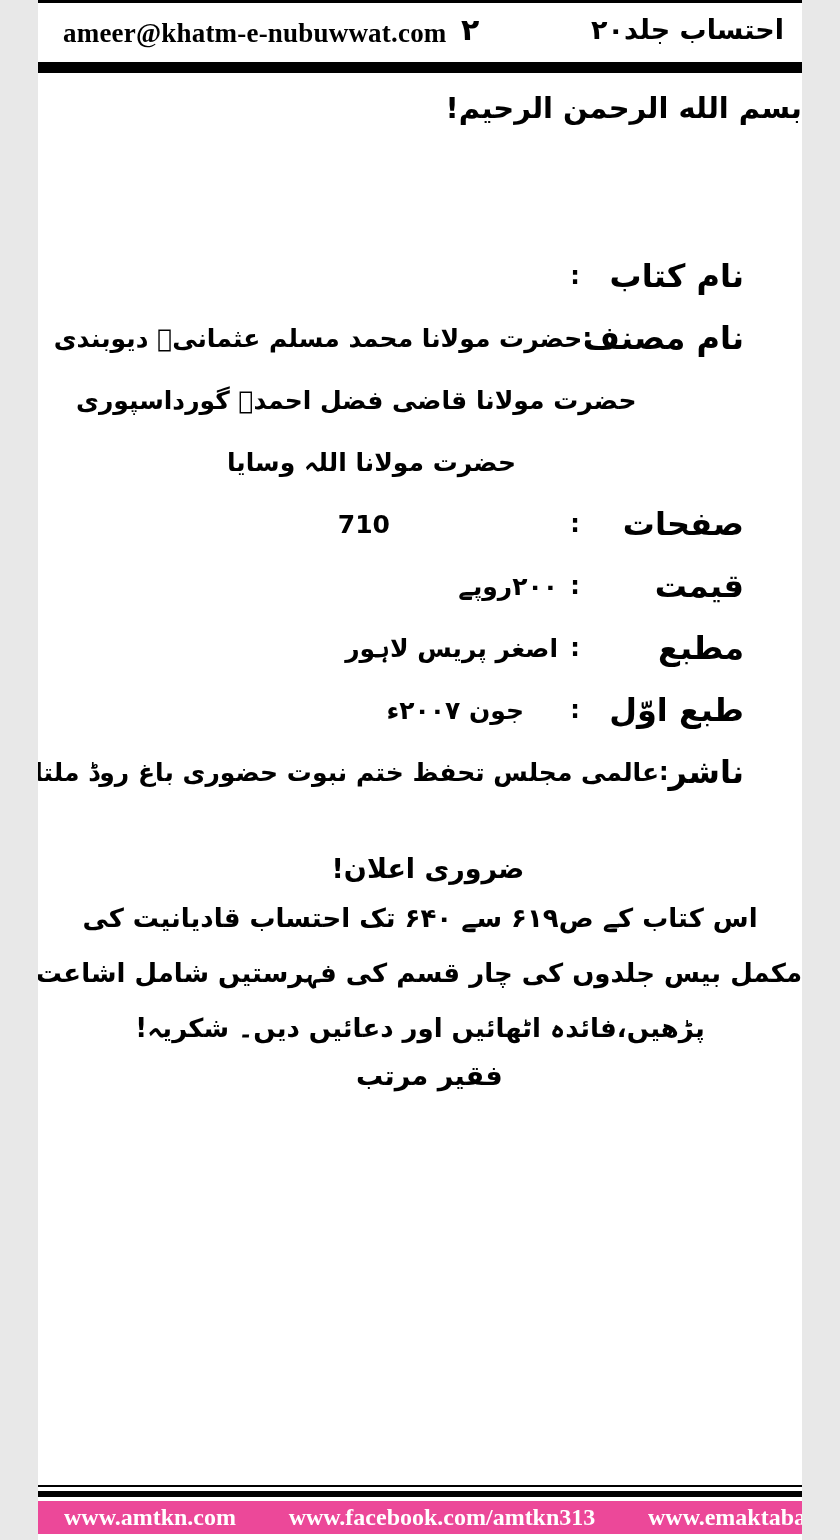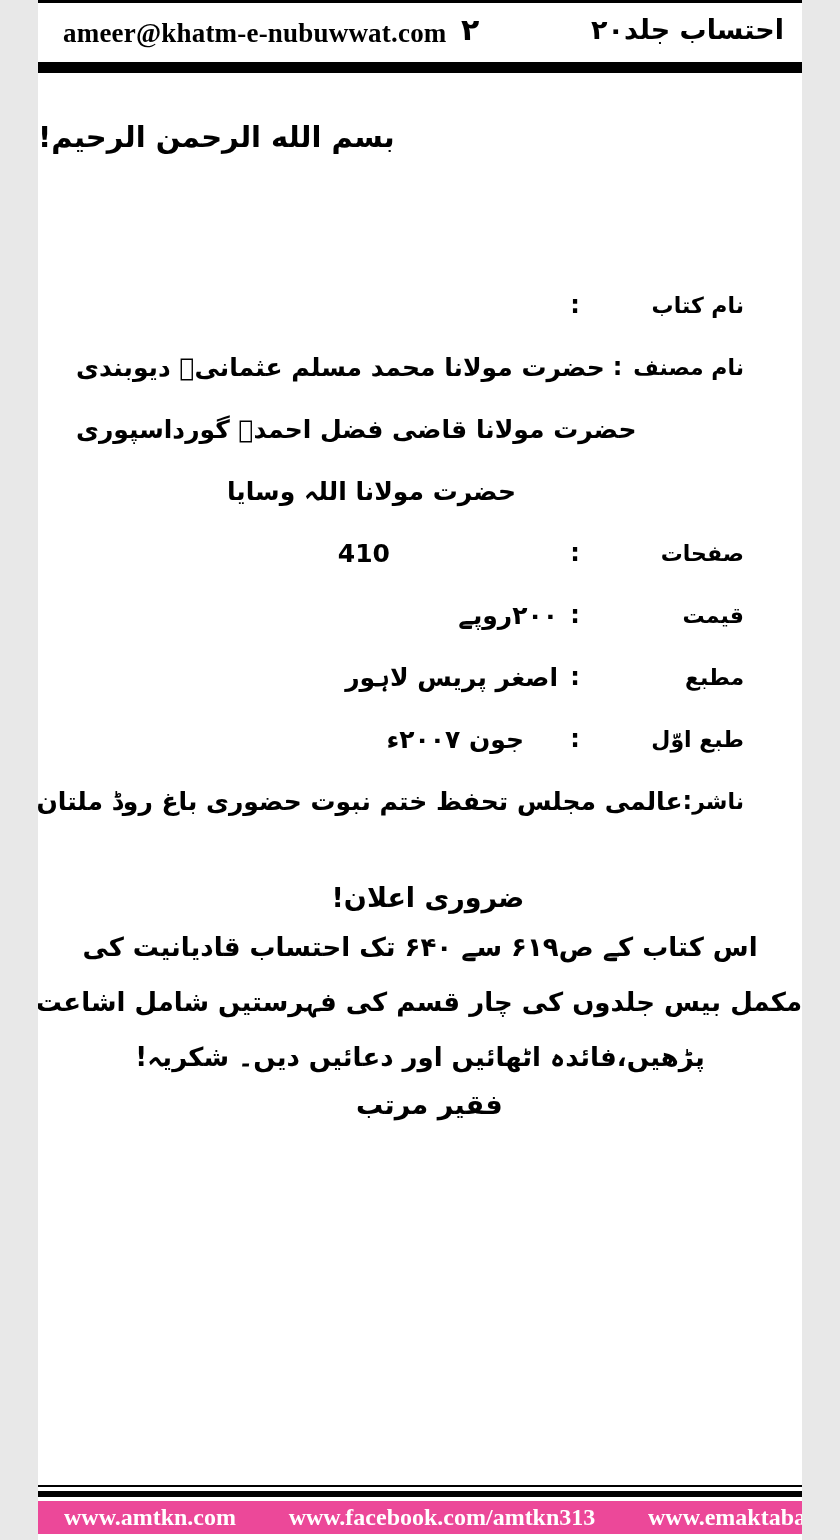--- a/index.html
+++ b/index.html
@@ -20,28 +20,28 @@
     font-family:"Liberation Serif",serif;font-weight:bold;font-size:27px;letter-spacing:.2px;
   }
   .pagenum{position:absolute;left:398px;top:0;font-size:30px;font-weight:bold;}
   .title-ur{
     position:absolute;right:0;top:2px;direction:rtl;
     font-size:27px;font-weight:bold;
   }
   .thick-rule{position:absolute;top:62px;left:0;width:840px;height:11px;background:#000;}
   
   .bismillah{
-    direction:rtl;text-align:left;
-    margin:0;padding-top:120px;
+    direction:rtl;text-align:right;
+    margin:0;padding-top:91px;
     font-size:29px;font-weight:bold;
   }
   
   .info-table{direction:rtl;margin:120px 58px 0 38px;}
   .info-row{display:flex;align-items:center;height:62px;}
-  .label{width:152px;font-size:22px;font-weight:bold;white-space:nowrap;}
+  .label{width:152px;font-size:32px;font-weight:bold;white-space:nowrap;}
   .colon{width:34px;text-align:center;font-size:24px;font-weight:bold;}
   .value{flex:1;font-size:25px;font-weight:bold;white-space:nowrap;}
   .row-cont .value{padding-right:42px;}
   .row-pages .value{padding-right:168px;}
   .row-edition .value{padding-right:34px;}
   
   .phone{
     margin:4px 0 0 168px;
     font-family:"Liberation Sans",sans-serif;
     font-style:italic;font-weight:bold;font-size:31px;letter-spacing:1px;
@@ -106,21 +106,21 @@
 
     <div class="info-row row-cont">
       <span class="label"></span>
       <span class="colon"></span>
       <span class="value">حضرت مولانا اللہ وسایا</span>
     </div>
 
     <div class="info-row row-pages">
       <span class="label">صفحات</span>
       <span class="colon">:</span>
-      <span class="value">410</span>
+      <span class="value">710</span>
     </div>
 
     <div class="info-row">
       <span class="label">قیمت</span>
       <span class="colon">:</span>
       <span class="value">۲۰۰روپے</span>
     </div>
 
     <div class="info-row">
       <span class="label">مطبع</span>

